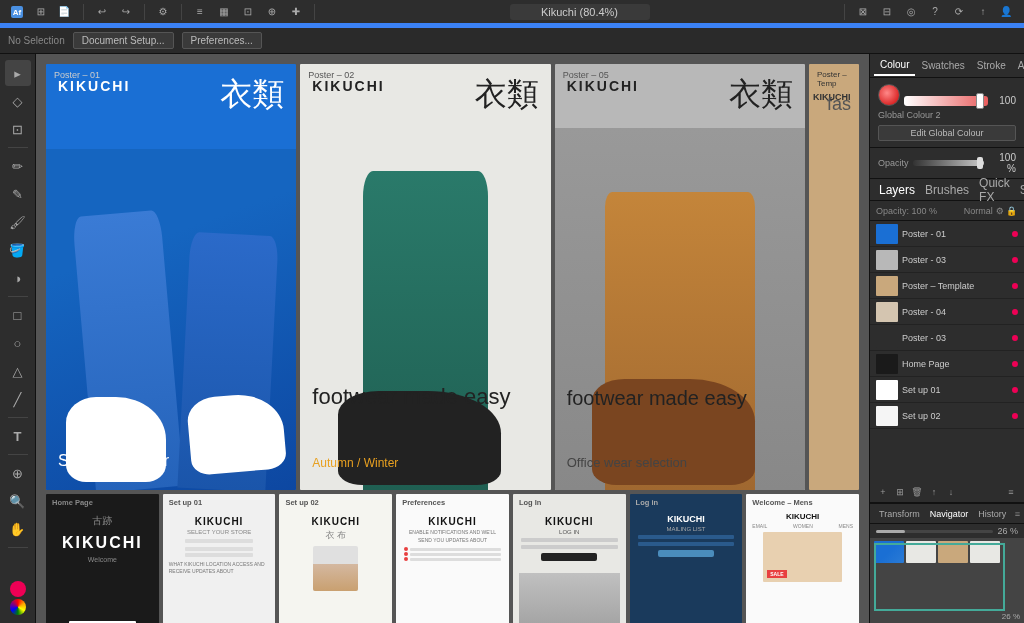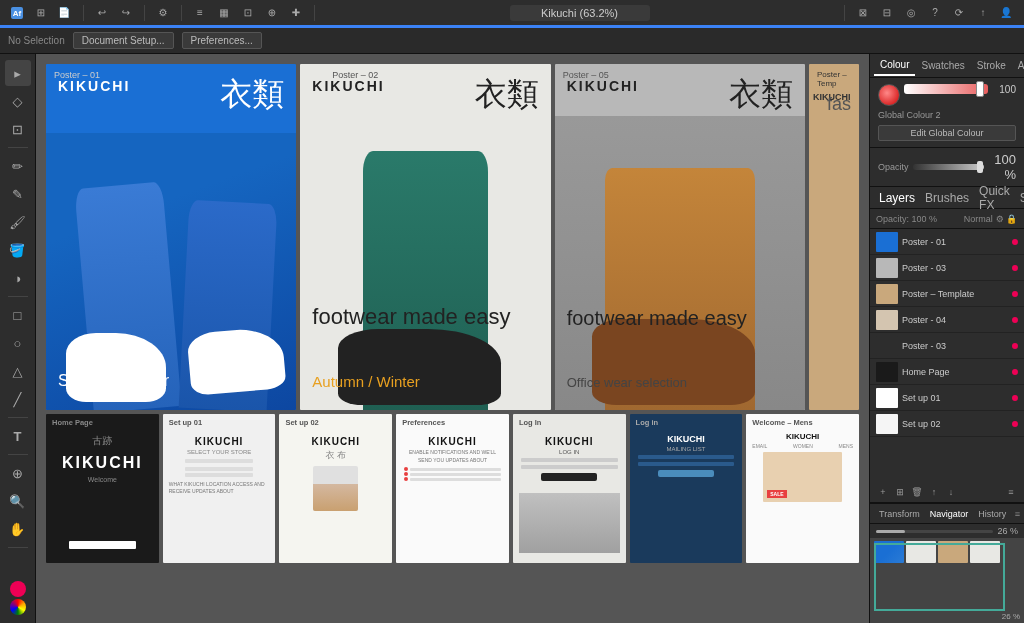--- a/index.html
+++ b/index.html
@@ -6,21 +6,21 @@
     body { width: 1024px; height: 623px; overflow: hidden; background: #1a1a1a; font-family: 'Segoe UI', Arial, sans-serif; color: #ccc; font-size: 11px; }
 
     
     #top-toolbar {
       height: 28px;
       background: #2d2d2d;
       display: flex;
       align-items: center;
       padding: 0 8px;
       gap: 6px;
-      border-bottom: 3px solid #3b82f6;
+      border-bottom: 5px solid #3b82f6;
     }
     .toolbar-icon { width: 18px; height: 18px; display: flex; align-items: center; justify-content: center; color: #aaa; font-size: 10px; cursor: pointer; }
     .toolbar-sep { width: 1px; height: 16px; background: #444; margin: 0 3px; }
     .toolbar-title { flex: 1; text-align: center; color: #ccc; font-size: 11px; background: #3a3a3a; padding: 2px 12px; border-radius: 3px; max-width: 140px; margin: 0 auto; }
 
     
     #sub-toolbar {
       height: 26px;
       background: #2a2a2a;
       display: flex;
@@ -68,21 +68,21 @@
       background: #555;
       overflow: hidden;
       position: relative;
     }
 
     
     .poster-row-large {
       display: flex;
       gap: 4px;
       padding: 10px 10px 4px 10px;
-      height: 360px;
+      height: 440px;
     }
     .poster-item {
       flex: 1;
       position: relative;
       overflow: hidden;
       border-radius: 1px;
     }
     .poster-label {
       position: absolute;
       top: 6px; left: 8px;
@@ -93,21 +93,21 @@
     .poster-1 { background: #1a6fd4; }
     .poster-1 .brand { position: absolute; top: 14px; left: 12px; color: white; font-weight: bold; font-size: 14px; letter-spacing: 2px; }
     .poster-1 .kanji { position: absolute; top: 14px; right: 12px; color: white; font-size: 32px; line-height: 1; }
     .poster-1 .season { position: absolute; bottom: 20px; left: 12px; color: white; font-size: 16px; font-weight: 300; }
 
     
     .poster-2 { background: #e8e8e4; }
     .poster-2 .brand { position: absolute; top: 14px; left: 12px; color: #222; font-weight: bold; font-size: 14px; letter-spacing: 2px; }
     .poster-2 .kanji { position: absolute; top: 14px; right: 12px; color: #222; font-size: 32px; line-height: 1; }
     .poster-2 .tagline { position: absolute; bottom: 80px; left: 12px; right: 12px; color: #222; font-size: 22px; font-weight: 300; }
-    .poster-2 .season { position: absolute; bottom: 20px; left: 12px; color: #e8a020; font-size: 15px; }
+    .poster-2 .season { position: absolute; bottom: 20px; left: 12px; color: #e8a020; font-size: 12px; }
 
     
     .poster-3 { background: #b8b8b8; }
     .poster-3 .brand { position: absolute; top: 14px; left: 12px; color: #222; font-weight: bold; font-size: 14px; letter-spacing: 2px; }
     .poster-3 .kanji { position: absolute; top: 14px; right: 12px; color: #222; font-size: 32px; line-height: 1; }
     .poster-3 .tagline { position: absolute; bottom: 80px; left: 12px; right: 12px; color: #222; font-size: 20px; font-weight: 300; }
     .poster-3 .season { position: absolute; bottom: 20px; left: 12px; color: #444; font-size: 13px; }
 
     
     .poster-4 { background: #c9a87c; max-width: 50px; overflow: hidden; }
@@ -208,34 +208,34 @@
     .panel-tab {
       font-size: 10px; color: #aaa; padding: 4px 6px; cursor: pointer;
     }
     .panel-tab.active { color: #fff; border-bottom: 2px solid #fff; }
 
     
     .color-section {
       padding: 6px 8px;
       border-bottom: 1px solid #111;
     }
-    .color-row { display: flex; align-items: flex-start; gap: 4px; margin-bottom: 4px; }
+    .color-row { display: flex; align-items: flex-end; gap: 4px; margin-bottom: 4px; }
     .color-circle { width: 22px; height: 22px; border-radius: 50%; border: 1px solid #555; cursor: pointer; }
     .color-slider-track { flex: 1; height: 10px; border-radius: 3px; background: linear-gradient(to right, #fff, #e85d5d); position: relative; }
     .color-slider-thumb { position: absolute; right: 4px; top: -3px; width: 8px; height: 16px; background: #fff; border: 1px solid #888; border-radius: 2px; }
     .color-value { width: 24px; text-align: right; font-size: 10px; color: #ccc; }
     .color-label { font-size: 9px; color: #999; margin-bottom: 2px; }
     .edit-btn { background: #3a3a3a; border: 1px solid #555; color: #bbb; padding: 2px 6px; font-size: 9px; border-radius: 2px; cursor: pointer; width: 100%; margin-top: 3px; }
 
     
     .opacity-row { display: flex; align-items: center; gap: 4px; padding: 4px 8px; border-bottom: 1px solid #111; }
     .opacity-label { font-size: 9px; color: #999; }
     .opacity-track { flex: 1; height: 6px; background: linear-gradient(to right, #333, #ccc); border-radius: 3px; position: relative; }
     .opacity-thumb { position: absolute; left: 90%; top: -3px; width: 6px; height: 12px; background: #ddd; border-radius: 2px; }
-    .opacity-val { font-size: 13px; color: #ccc; width: 28px; text-align: right; }
+    .opacity-val { font-size: 10px; color: #ccc; width: 28px; text-align: right; }
 
     
     .layers-tabs {
       display: flex; align-items: center; background: #2d2d2d;
       border-bottom: 1px solid #111; padding: 0 4px; height: 22px;
     }
     .layers-tab { font-size: 12px; color: #aaa; padding: 3px 5px; cursor: pointer; }
     .layers-tab.active { color: #fff; }
 
     
@@ -318,21 +318,21 @@
   <div class="toolbar-icon">↪</div>
   <div class="toolbar-sep"></div>
   <div class="toolbar-icon">⚙</div>
   <div class="toolbar-sep"></div>
   <div class="toolbar-icon">≡</div>
   <div class="toolbar-icon">▦</div>
   <div class="toolbar-icon">⊡</div>
   <div class="toolbar-icon">⊕</div>
   <div class="toolbar-icon">✚</div>
   <div class="toolbar-sep"></div>
-  <div class="toolbar-title">Kikuchi (63.2%)</div>
+  <div class="toolbar-title">Kikuchi (80.4%)</div>
   <div class="toolbar-sep"></div>
   <div class="toolbar-icon">⊠</div>
   <div class="toolbar-icon">⊟</div>
   <div class="toolbar-icon">◎</div>
   <div class="toolbar-icon">?</div>
   <div class="toolbar-icon">⟳</div>
   <div class="toolbar-icon">↑</div>
   <div class="toolbar-icon">👤</div>
 </div>
 
@@ -384,21 +384,21 @@
 
           <div class="person-blue"></div>
           <div class="jeans-leg"></div>
           <div class="jeans-leg2"></div>
           <div class="sneaker-white"></div>
           <div class="sneaker-white2"></div>
           <div class="season">Spring/Summer</div>
         </div>
 
         <div class="poster-item poster-2">
-          <div class="poster-label" style="color:#555;margin-left:24px;">Poster – 02</div>
+          <div class="poster-label" style="color:#555;">Poster – 02</div>
           <div class="brand">KIKUCHI</div>
           <div class="kanji">衣類</div>
 
           <div class="teal-pants"></div>
           <div class="oxford-shoe"></div>
           <div class="tagline">footwear made easy</div>
           <div class="season">Autumn / Winter</div>
         </div>
 
         <div class="poster-item poster-3">

